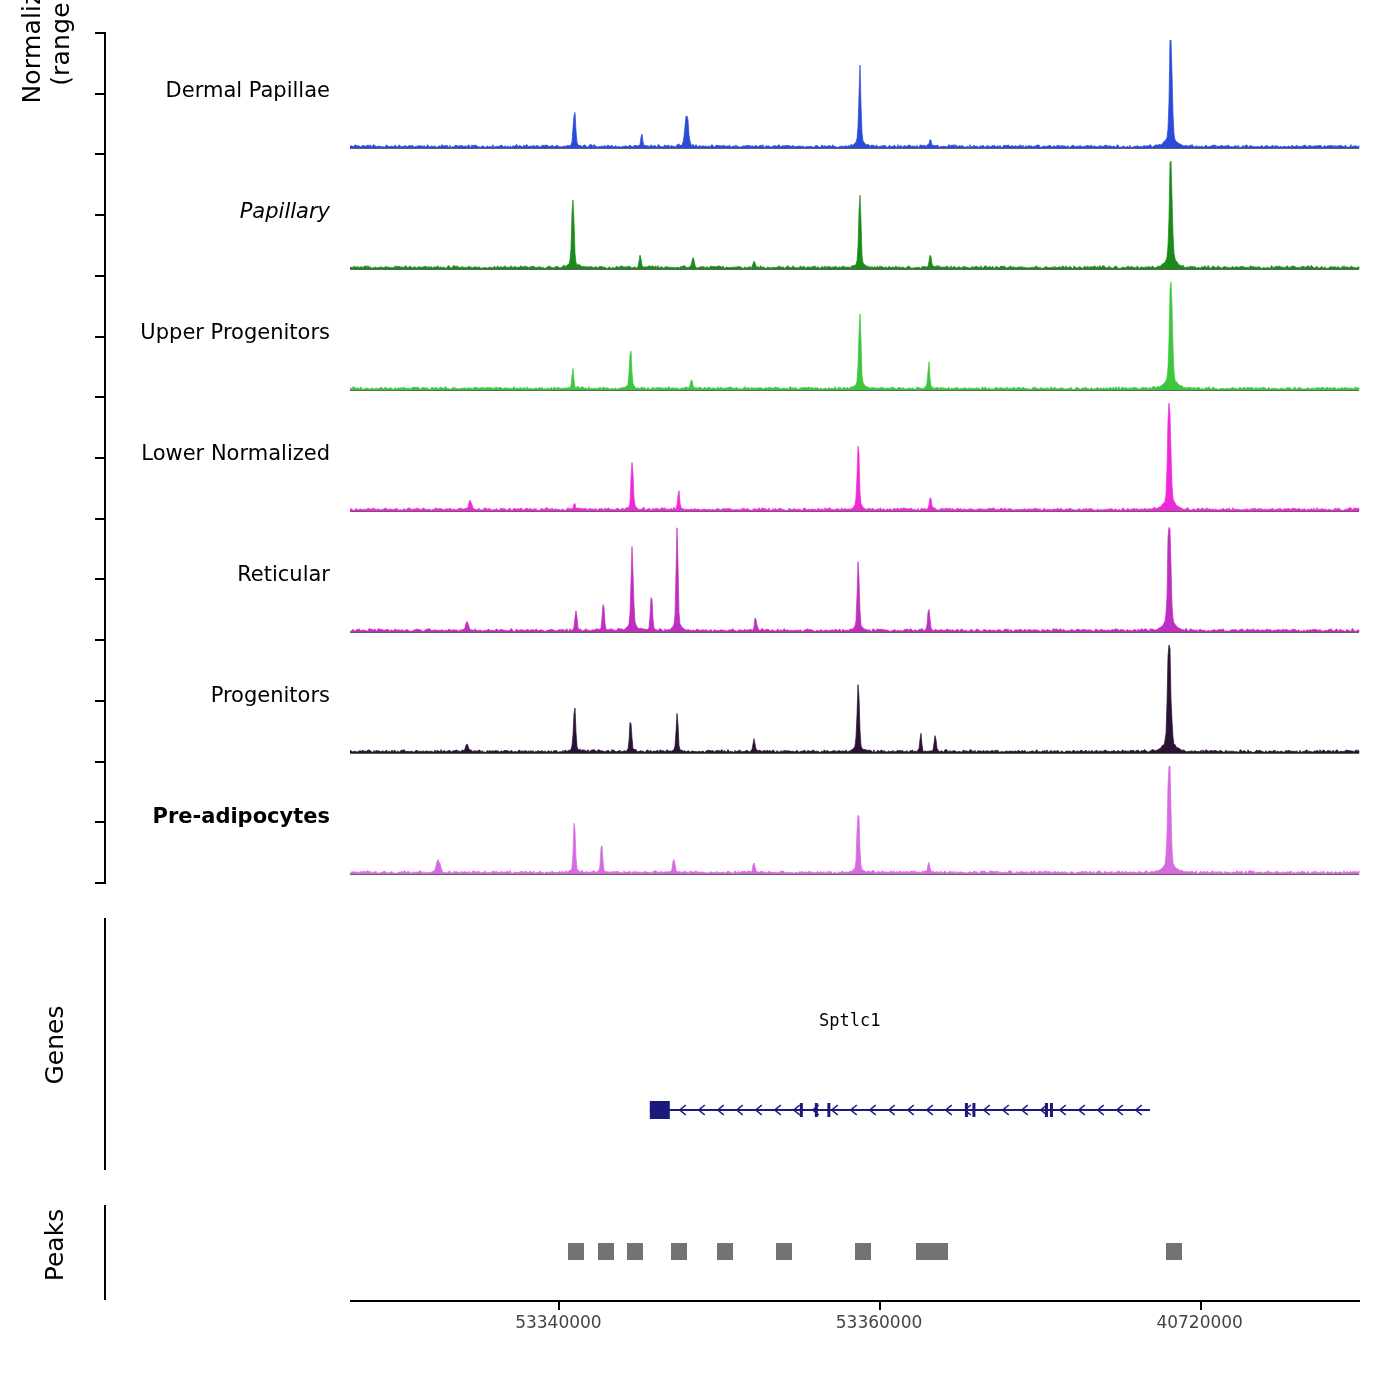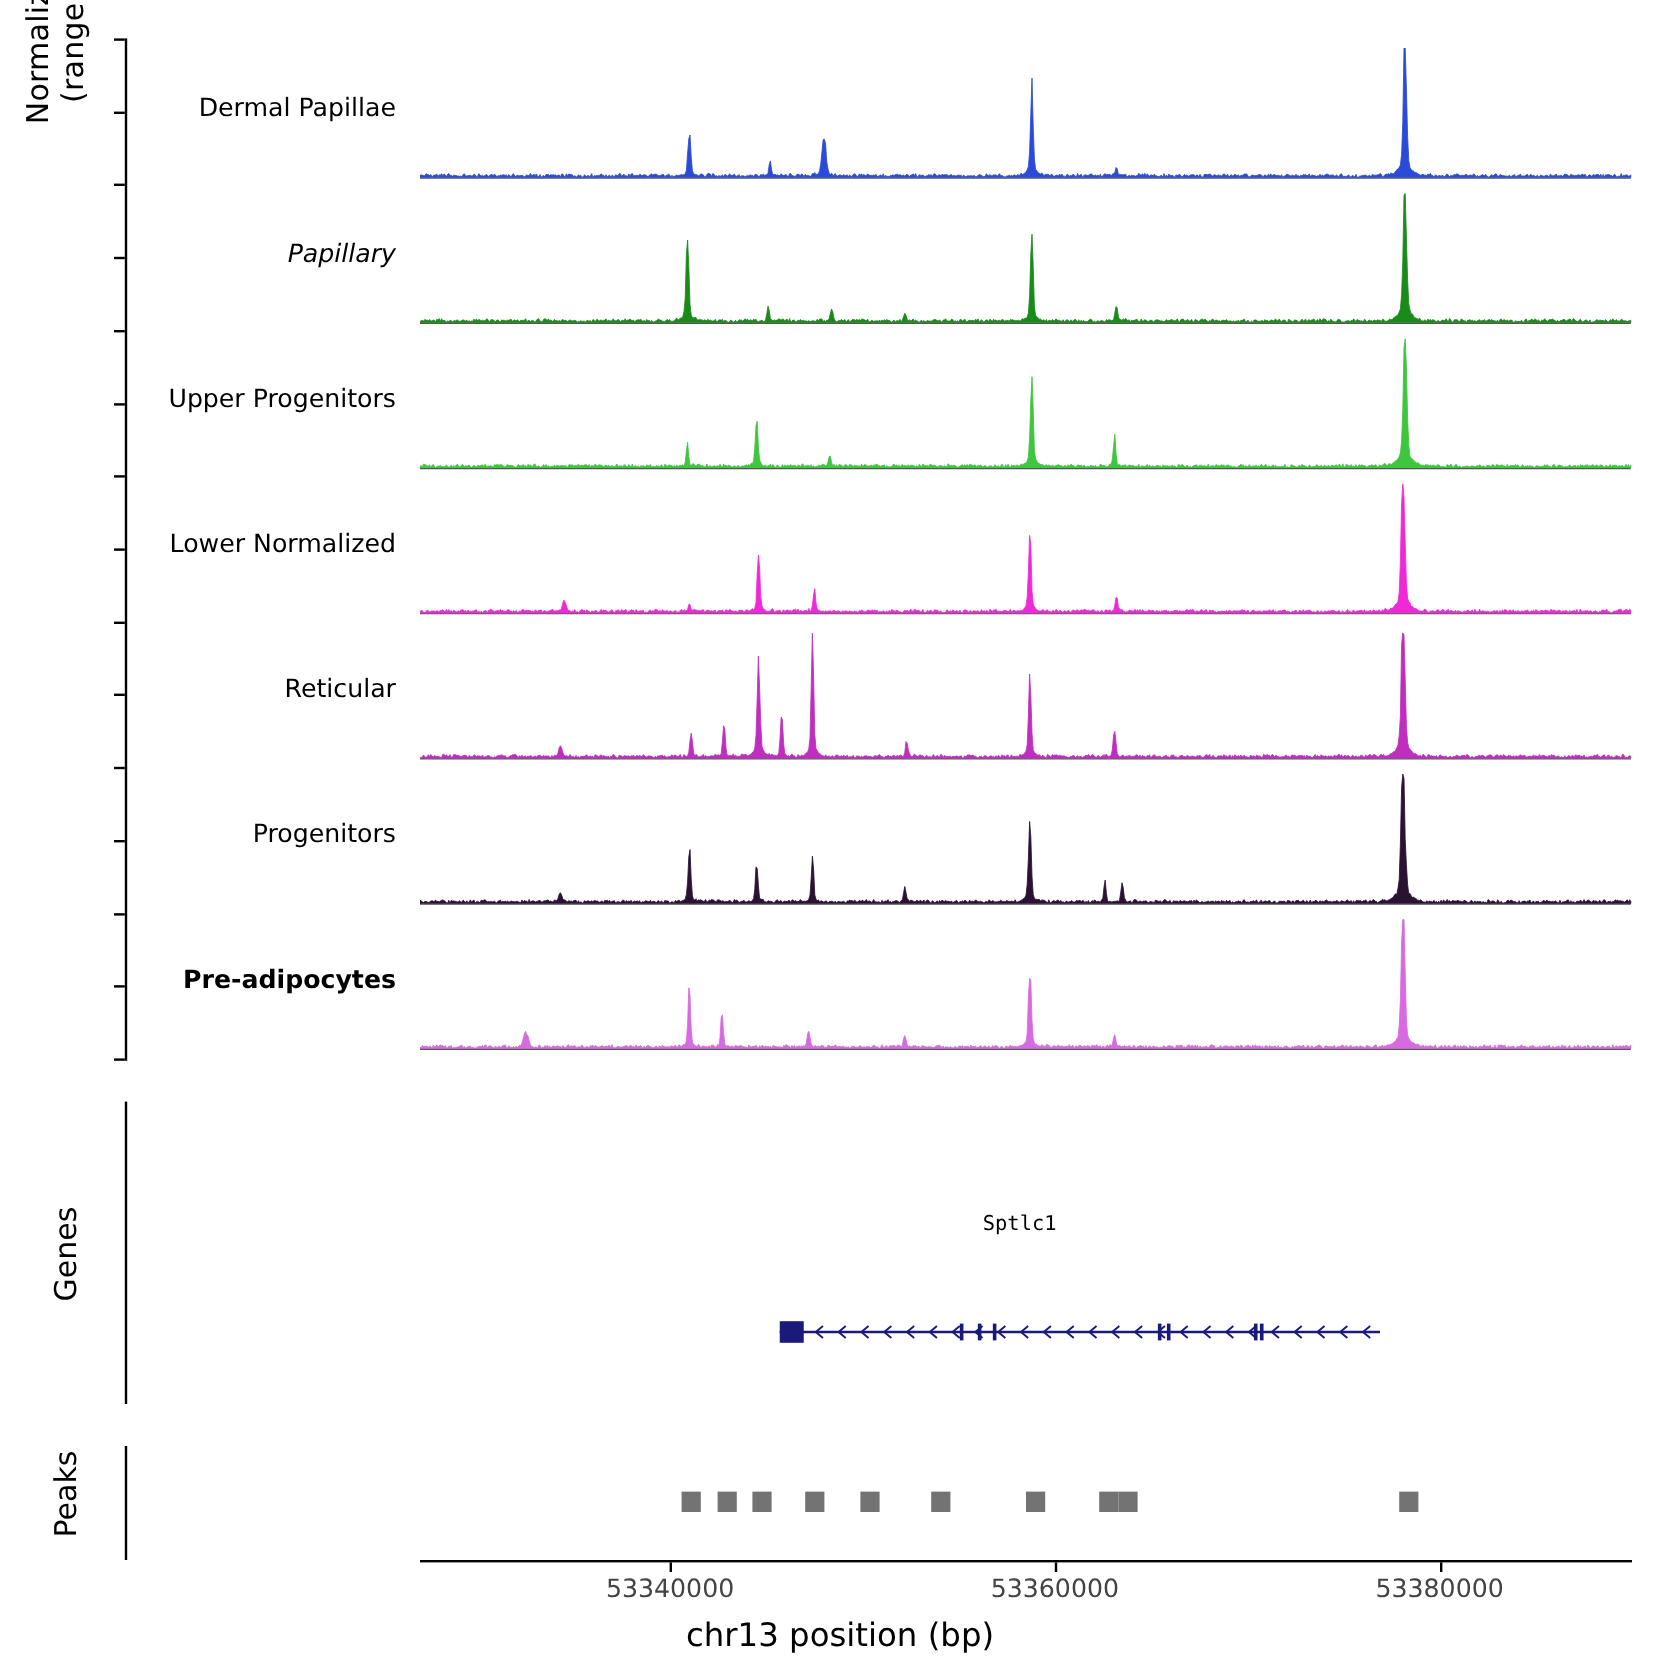--- a/index.html
+++ b/index.html
@@ -112,21 +112,21 @@
     background: #000;
   }
   .xtick {
     position: absolute;
     width: 2px;
     height: 8px;
     background: #000;
   }
   .xticklabel {
     position: absolute;
-    font-size: 21px;
+    font-size: 17px;
     color: #444;
     text-align: center;
     transform: translateX(-50%);
   }
   #xaxis-title {
     position: absolute;
     width: 1400px;
     left: 0;
     text-align: center;
     font-size: 27px;
@@ -271,17 +271,16 @@
       <div class="peak-box" style="left: 1166.02px; width: 16px; top: 1243px;"></div>
     </div>
 
   <div id="xaxis">
     <div id="xaxis-line" style="left: 350px; width: 1010px; top: 1300px;"></div>
   <div class="xtick" style="left: 558.413px; top: 1302px;"></div>
       <div class="xticklabel" style="left: 558.413px; top: 1312px;">53340000</div>
       <div class="xtick" style="left: 879.048px; top: 1302px;"></div>
       <div class="xticklabel" style="left: 879.048px; top: 1312px; text-align: center;">53360000</div>
       <div class="xtick" style="left: 1199.68px; top: 1302px;"></div>
-      <div class="xticklabel" style="left: 1199.68px; top: 1312px;">53380000</div>
-    </div>
-  <div id="xaxis-title" style="top: 1348px;">chr13 position (bp)</div>
+      <div class="xticklabel" style="left: 1199.68px; top: 1312px;">40720000</div>
+    </div>
 
 </div>
 
 </body></html>

